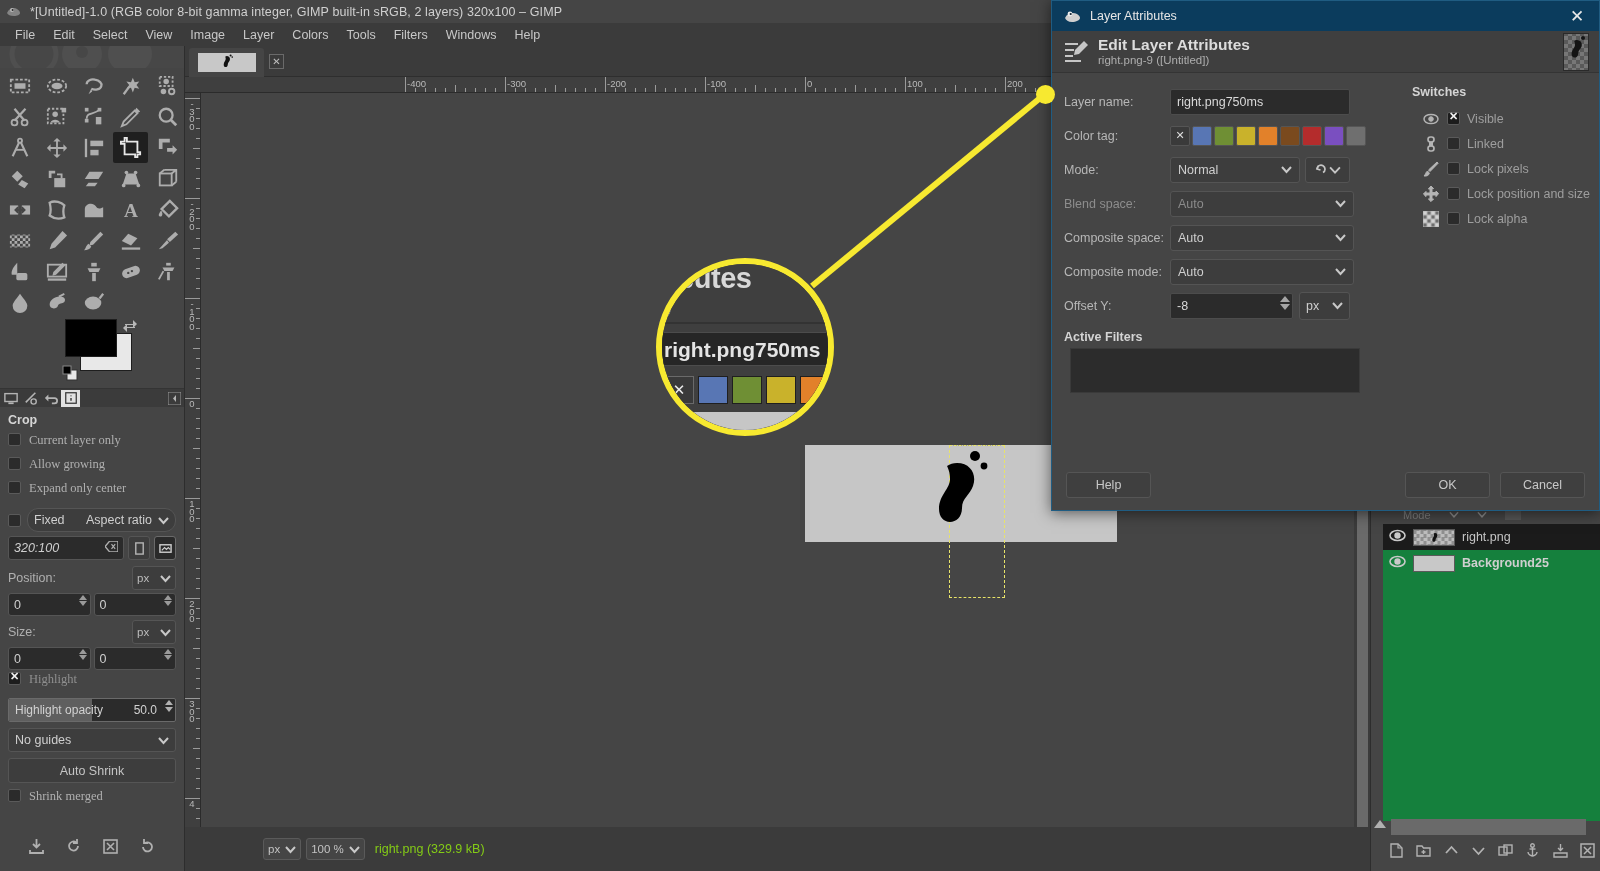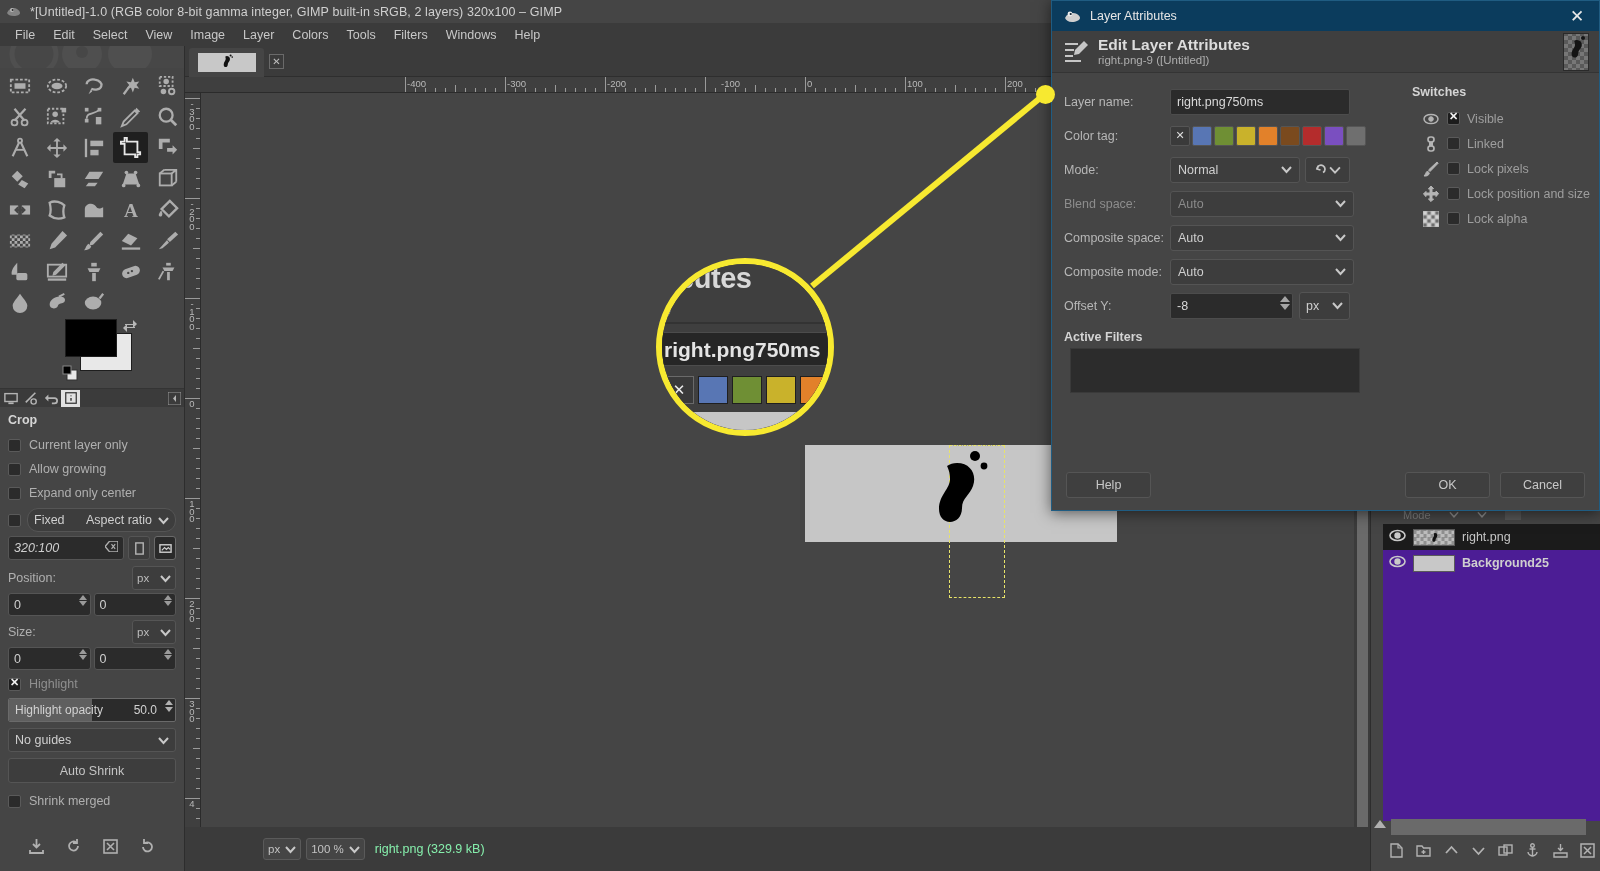--- a/index.html
+++ b/index.html
@@ -53,21 +53,21 @@
   }
   .tbtn { width:19px; height:17px; margin-left:1px; display:flex; align-items:center; justify-content:center; }
   .tbtn svg { width:14px; height:14px; fill:#b4b4b4;}
   .tbtn.on { background:#e1e1e1; }
   .tbtn.on svg { fill:#333; }
   #toolbtnbar .collapse { position:absolute; right:3px; width:13px; height:13px; }
 
   
   #toolopts { padding:4px 8px 0 8px; }
   .optTitle { font-weight:bold; font-size:12.5px; color:#d6d6d6; margin:2px 0 6px 0;}
-  .chkrow { display:flex; align-items:center; height:24px; }
+  .chkrow { display:flex; height:24px;font-family:Liberation Serif, serif; }
   .chk { width:13px; height:13px; border-radius:2px; background:#2b2b2b; border:1px solid #5a5a5a; margin-right:8px; flex:0 0 auto; position:relative;}
   .chk.on::after{ content:"✕"; position:absolute; left:1px; top:-3px; font-size:11px; color:#f0f0f0; font-weight:bold;}
   .chk.on { background:#1d1d1d; }
   .chklabel { font-size:12.5px; color:#b0b0b0; }
   .chklabel.dim { color:#8f8f8f; }
 
   .combo {
     background:#3d3d3d; border:1px solid #555; border-radius:3px; height:24px;
     display:flex; align-items:center; padding:0 6px; font-size:12.5px; color:#cfcfcf; position:relative;
   }
@@ -141,26 +141,26 @@
   #selRect2{ position:absolute; left:748px; top:352px; width:56px; height:153px; border:1px dashed #e8e36a; }
 
   #hscrollwrap{ position:absolute; left:16px; bottom:0; width:1153px; height:16px; background:#3b3b3b;}
   #hscroll{ position:absolute; left:52px; top:3px; width:1085px; height:11px; background:#6a6a6a; border-radius:1px;}
   #vscrollwrap{ position:absolute; right:0; top:47px; width:16px; height:746px; background:#3b3b3b;}
   #vscroll{ position:absolute; left:3px; top:10px; width:11px; height:760px; background:#6a6a6a;}
   #vtri{ position:absolute; right:2px; bottom:16px; width:0;height:0;border-left:5px solid transparent;border-right:5px solid transparent;border-top:7px solid #b6b6b6;}
 
   #statusbar{ position:absolute; left:0; bottom:0; width:1185px; height:44px; background:#3b3b3b; display:flex; align-items:center; padding-left:78px; gap:5px;}
   .sbcombo{ height:22px; background:#454545; border:1px solid #5a5a5a; border-radius:3px; display:flex; align-items:center; padding:0 4px; gap:5px; font-size:11.5px; color:#c3c3c3;}
-  #statusText{ font-size:12.5px; color:#86efac; margin-left:5px;}
+  #statusText{ font-size:12.5px; color:#84cc16; margin-left:5px;}
 
   
   #rightdock{ position:absolute; left:1370px; top:46px; width:230px; height:825px; background:#454545; border-left:1px solid #2d2d2d;}
   #layerheadrow{ position:absolute; left:18px; top:460px; width:220px; height:18px; display:flex; align-items:center; gap:18px; padding-left:14px; opacity:.8;}
-  #layerlist{ position:absolute; left:12px; top:478px; width:218px; bottom:50px; background:#4c1d95;}
+  #layerlist{ position:absolute; left:12px; top:478px; width:218px; bottom:50px; background:#15803d;}
   .lrow{ height:26px; display:flex; align-items:center; padding-left:6px; gap:7px;}
   .lrow.selected{ background:#1b1b1b;}
   .eye svg{ width:17px;height:13px;fill:none;stroke:#c9c9c9;stroke-width:1.6;}
   .lthumb{ width:42px; height:17px; border:1px solid #5a5a5a; position:relative; overflow:hidden;}
   .lname{ font-size:12.5px; color:#c5c5c5;}
   .lname.b{ font-weight:bold; color:#cfcfcf;}
   #layerbtns{ position:absolute; left:12px; bottom:6px; width:218px; height:26px; display:flex; align-items:center; justify-content:space-around;}
   #layerbtns svg{ width:15px; height:15px; fill:#b2b2b2; stroke:#b2b2b2;}
   #lsearch{ position:absolute; left:20px; bottom:36px; width:195px; height:16px; background:#6a6a6a;}
   #lupbtn{ position:absolute; left:2px; bottom:36px; width:14px; height:18px;}
@@ -769,21 +769,21 @@
       <div class="tick" style="left: 420px; top: 0px; width: 1px; height: 15px;"></div>
       <div class="tick" style="left: 430px; top: 11px; width: 1px; height: 5px;"></div>
       <div class="tick" style="left: 440px; top: 11px; width: 1px; height: 5px;"></div>
       <div class="tick" style="left: 450px; top: 11px; width: 1px; height: 5px;"></div>
       <div class="tick" style="left: 460px; top: 11px; width: 1px; height: 5px;"></div>
       <div class="tick" style="left: 470px; top: 8px; width: 1px; height: 8px;"></div>
       <div class="tick" style="left: 480px; top: 11px; width: 1px; height: 5px;"></div>
       <div class="tick" style="left: 490px; top: 11px; width: 1px; height: 5px;"></div>
       <div class="tick" style="left: 500px; top: 11px; width: 1px; height: 5px;"></div>
       <div class="tick" style="left: 510px; top: 11px; width: 1px; height: 5px;"></div>
-      <div class="tickNum" style="left: 536px; top: 1px; text-align: right;">-100</div>
+      <div class="tickNum" style="left: 522px; top: 1px; text-align: right;">-100</div>
       <div class="tick" style="left: 520px; top: 0px; width: 1px; height: 15px;"></div>
       <div class="tick" style="left: 530px; top: 11px; width: 1px; height: 5px;"></div>
       <div class="tick" style="left: 540px; top: 11px; width: 1px; height: 5px;"></div>
       <div class="tick" style="left: 550px; top: 11px; width: 1px; height: 5px;"></div>
       <div class="tick" style="left: 560px; top: 11px; width: 1px; height: 5px;"></div>
       <div class="tick" style="left: 570px; top: 8px; width: 1px; height: 8px;"></div>
       <div class="tick" style="left: 580px; top: 11px; width: 1px; height: 5px;"></div>
       <div class="tick" style="left: 590px; top: 11px; width: 1px; height: 5px;"></div>
       <div class="tick" style="left: 600px; top: 11px; width: 1px; height: 5px;"></div>
       <div class="tick" style="left: 610px; top: 11px; width: 1px; height: 5px;"></div>

